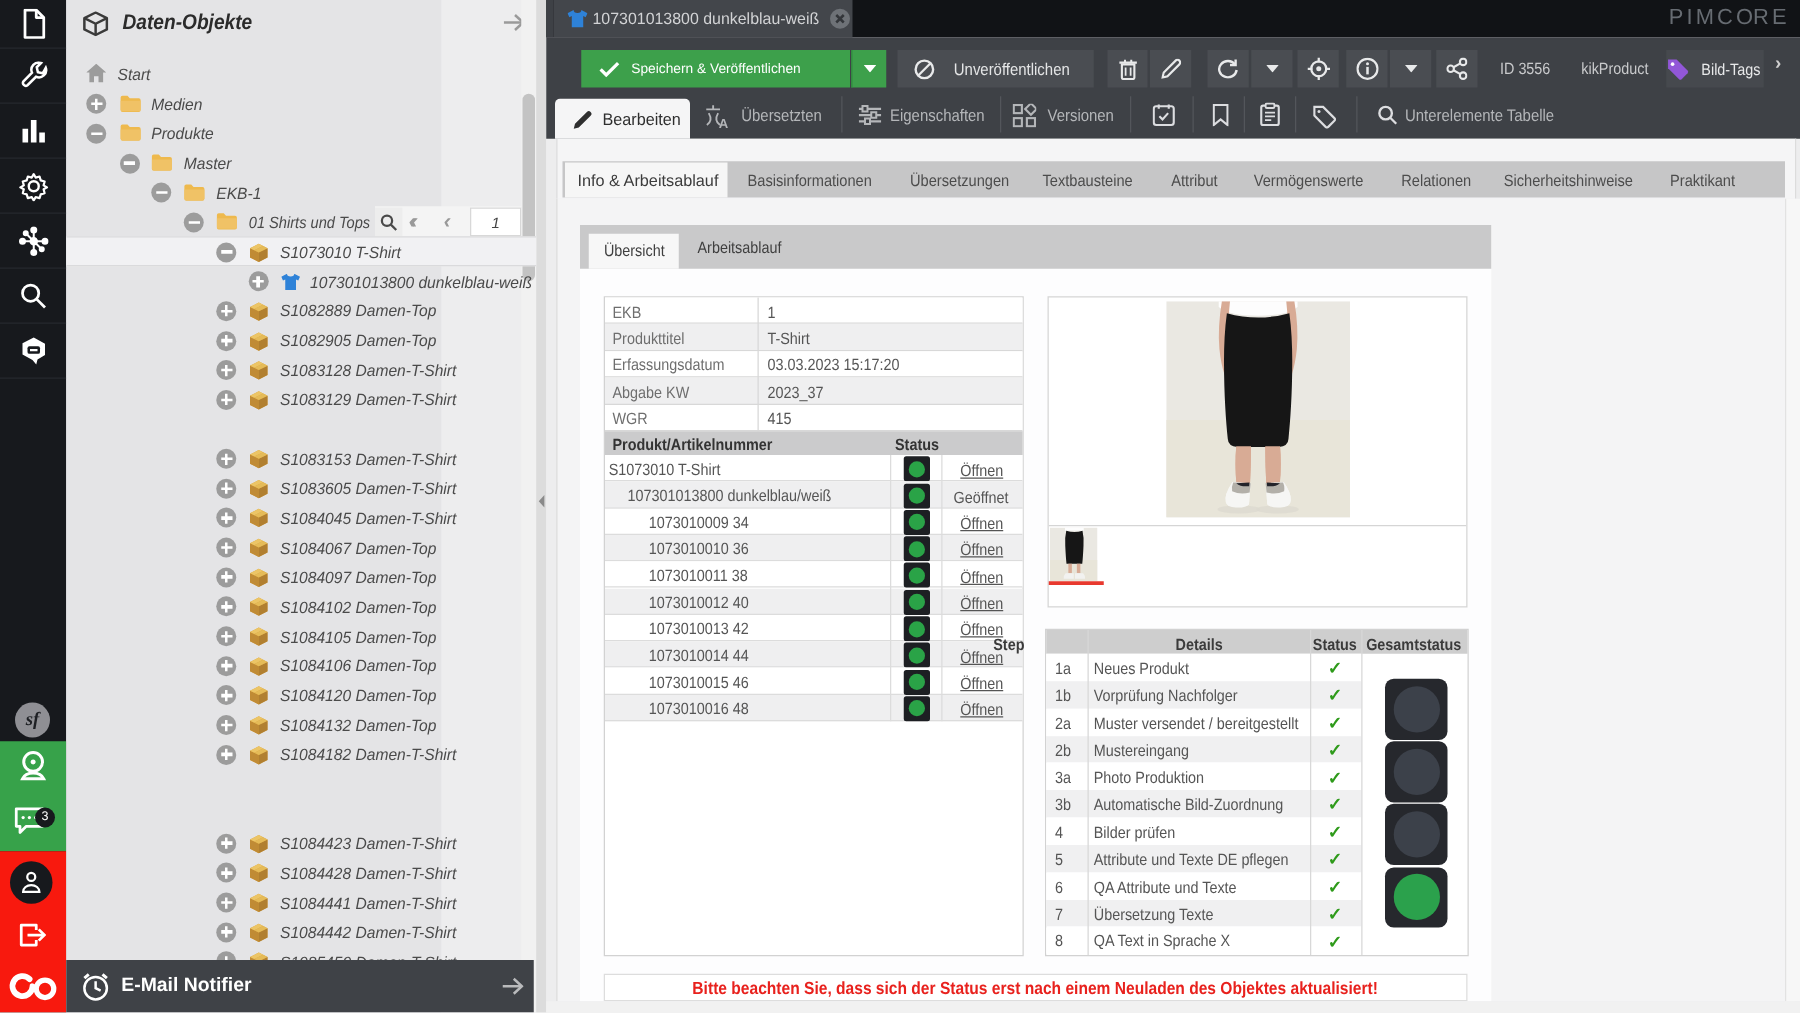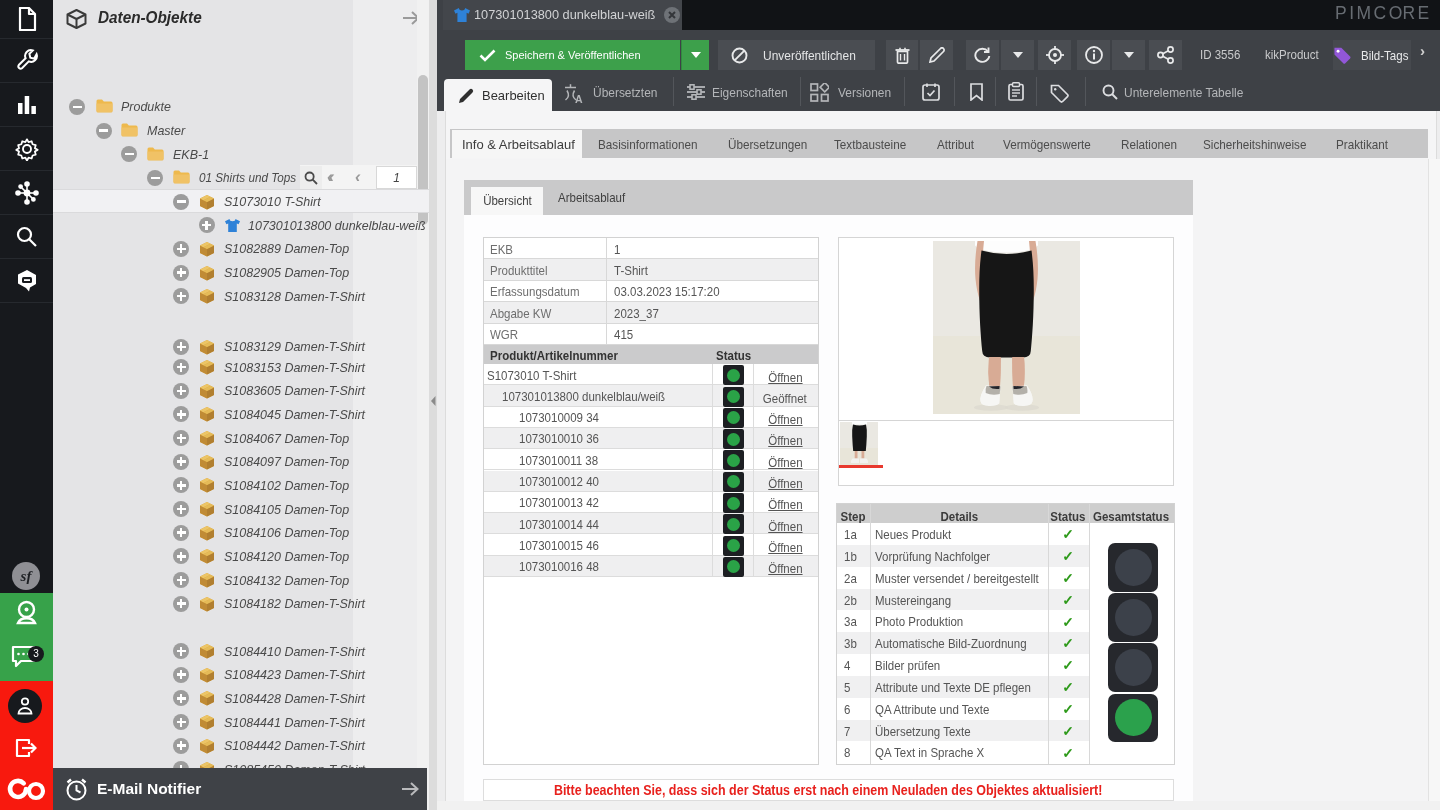--- a/index.html
+++ b/index.html
@@ -153,20 +153,34 @@
 <div id="tree">
   <svg class="abs" style="left:13px;top:9px;" width="21" height="20" viewBox="0 0 21 20">
       <path d="M10.5 1 L19.5 5.5 L19.5 14.5 L10.5 19 L1.5 14.5 L1.5 5.5 Z" fill="none" stroke="#3a3a3a" stroke-width="2" stroke-linejoin="round"></path>
       <path d="M1.5 5.5 L10.5 10 L19.5 5.5 M10.5 10 L10.5 19" fill="none" stroke="#3a3a3a" stroke-width="2" stroke-linejoin="round"></path>
     </svg>
   <h1>Daten-Objekte</h1>
   <svg class="abs" style="left:350px;top:10px;" width="17" height="16" viewBox="0 0 17 16">
       <line x1="0" y1="8" x2="15" y2="8" stroke="#9a9a9a" stroke-width="2"></line>
       <path d="M9 2 L15.5 8 L9 14" fill="none" stroke="#9a9a9a" stroke-width="2"></path>
     </svg>
+<div class="trow" style="top:48.0px;">
+  <svg class="abs" style="left:16px;top:3px;" width="16" height="15" viewBox="0 0 16 15">
+        <path d="M8 0 L16 7 H13.5 V15 H9.8 V10 H6.2 V15 H2.5 V7 H0 Z" fill="#9c9c9c"></path>
+      </svg>
+  <span class="lbl" style="left:40.7px;">Start</span>
+</div>
+<div class="trow" style="top:71.7px;">
+  <span class="pm plus" style="left:16px;"></span>
+  <svg class="abs" style="left:42.7px;top:4px;" width="17" height="14" viewBox="0 0 17 14">
+        <path d="M0.5 2 a1.5 1.5 0 0 1 1.5-1.5 h4 l1.8 2 h7.2 a1.5 1.5 0 0 1 1.5 1.5 v8 a1.5 1.5 0 0 1-1.5 1.5 h-13 a1.5 1.5 0 0 1-1.5-1.5 z" fill="#eeb94d"></path>
+        <path d="M0.5 4.5 h16 v7 a1.5 1.5 0 0 1-1.5 1.5 h-13 a1.5 1.5 0 0 1-1.5-1.5 z" fill="#f0c266"></path>
+      </svg>
+  <span class="lbl" style="left:67.7px;">Medien</span>
+</div>
 <div class="trow" style="top:95.3px;">
   <span class="pm minus" style="left:16px;"></span>
   <svg class="abs" style="left:42.7px;top:4px;" width="17" height="14" viewBox="0 0 17 14">
         <path d="M0.5 2 a1.5 1.5 0 0 1 1.5-1.5 h4 l1.8 2 h7.2 a1.5 1.5 0 0 1 1.5 1.5 v8 a1.5 1.5 0 0 1-1.5 1.5 h-13 a1.5 1.5 0 0 1-1.5-1.5 z" fill="#eeb94d"></path>
         <path d="M0.5 4.5 h16 v7 a1.5 1.5 0 0 1-1.5 1.5 h-13 a1.5 1.5 0 0 1-1.5-1.5 z" fill="#f0c266"></path>
       </svg>
   <span class="lbl" style="left:67.7px;">Produkte</span>
 </div>
 <div class="trow" style="top:119.0px;">
   <span class="pm minus" style="left:42.7px;"></span>
@@ -251,21 +265,21 @@
   <svg class="abs" style="left:145.7px;top:3.5px;" width="16" height="16" viewBox="0 0 16 16">
         <path d="M1 4.5 L8 1 L15 4.5 L15 12 L8 15.5 L1 12 Z" fill="#d8a23f"></path>
         <path d="M1 4.5 L8 8 L8 15.5 L1 12 Z" fill="#c08b35"></path>
         <path d="M8 8 L15 4.5 L15 12 L8 15.5 Z" fill="#b17f30"></path>
         <path d="M1 4.5 L8 1 L11.5 2.75 L4.5 6.25 Z" fill="#ecc566"></path>
         <path d="M8 8 L15 4.5 L11.5 6.25 L8 8 Z" fill="#dcb254"></path>
         <path d="M4.5 6.25 L11.5 2.75 L15 4.5 L8 8 Z" fill="#e5bb58"></path>
       </svg>
   <span class="lbl" style="left:170.7px;">S1083128 Damen-T-Shirt</span>
 </div>
-<div class="trow" style="top:308.3px;margin-top:27px;">
+<div class="trow" style="top:308.3px;">
   <span class="pm plus" style="left:120px;"></span>
   <svg class="abs" style="left:145.7px;top:3.5px;" width="16" height="16" viewBox="0 0 16 16">
         <path d="M1 4.5 L8 1 L15 4.5 L15 12 L8 15.5 L1 12 Z" fill="#d8a23f"></path>
         <path d="M1 4.5 L8 8 L8 15.5 L1 12 Z" fill="#c08b35"></path>
         <path d="M8 8 L15 4.5 L15 12 L8 15.5 Z" fill="#b17f30"></path>
         <path d="M1 4.5 L8 1 L11.5 2.75 L4.5 6.25 Z" fill="#ecc566"></path>
         <path d="M8 8 L15 4.5 L11.5 6.25 L8 8 Z" fill="#dcb254"></path>
         <path d="M4.5 6.25 L11.5 2.75 L15 4.5 L8 8 Z" fill="#e5bb58"></path>
       </svg>
   <span class="lbl" style="left:170.7px;">S1083129 Damen-T-Shirt</span>
@@ -394,32 +408,20 @@
   <span class="pm plus" style="left:120px;"></span>
   <svg class="abs" style="left:145.7px;top:3.5px;" width="16" height="16" viewBox="0 0 16 16">
         <path d="M1 4.5 L8 1 L15 4.5 L15 12 L8 15.5 L1 12 Z" fill="#d8a23f"></path>
         <path d="M1 4.5 L8 8 L8 15.5 L1 12 Z" fill="#c08b35"></path>
         <path d="M8 8 L15 4.5 L15 12 L8 15.5 Z" fill="#b17f30"></path>
         <path d="M1 4.5 L8 1 L11.5 2.75 L4.5 6.25 Z" fill="#ecc566"></path>
         <path d="M8 8 L15 4.5 L11.5 6.25 L8 8 Z" fill="#dcb254"></path>
         <path d="M4.5 6.25 L11.5 2.75 L15 4.5 L8 8 Z" fill="#e5bb58"></path>
       </svg>
   <span class="lbl" style="left:170.7px;">S1084182 Damen-T-Shirt</span>
-</div>
-<div class="trow" style="top:639.5px;">
-  <span class="pm plus" style="left:120px;"></span>
-  <svg class="abs" style="left:145.7px;top:3.5px;" width="16" height="16" viewBox="0 0 16 16">
-        <path d="M1 4.5 L8 1 L15 4.5 L15 12 L8 15.5 L1 12 Z" fill="#d8a23f"></path>
-        <path d="M1 4.5 L8 8 L8 15.5 L1 12 Z" fill="#c08b35"></path>
-        <path d="M8 8 L15 4.5 L15 12 L8 15.5 Z" fill="#b17f30"></path>
-        <path d="M1 4.5 L8 1 L11.5 2.75 L4.5 6.25 Z" fill="#ecc566"></path>
-        <path d="M8 8 L15 4.5 L11.5 6.25 L8 8 Z" fill="#dcb254"></path>
-        <path d="M4.5 6.25 L11.5 2.75 L15 4.5 L8 8 Z" fill="#e5bb58"></path>
-      </svg>
-  <span class="lbl" style="left:170.7px;">S1084410 Damen-T-Shirt</span>
 </div>
 <div class="trow" style="top:663.2px;">
   <span class="pm plus" style="left:120px;"></span>
   <svg class="abs" style="left:145.7px;top:3.5px;" width="16" height="16" viewBox="0 0 16 16">
         <path d="M1 4.5 L8 1 L15 4.5 L15 12 L8 15.5 L1 12 Z" fill="#d8a23f"></path>
         <path d="M1 4.5 L8 8 L8 15.5 L1 12 Z" fill="#c08b35"></path>
         <path d="M8 8 L15 4.5 L15 12 L8 15.5 Z" fill="#b17f30"></path>
         <path d="M1 4.5 L8 1 L11.5 2.75 L4.5 6.25 Z" fill="#ecc566"></path>
         <path d="M8 8 L15 4.5 L11.5 6.25 L8 8 Z" fill="#dcb254"></path>
         <path d="M4.5 6.25 L11.5 2.75 L15 4.5 L8 8 Z" fill="#e5bb58"></path>
@@ -814,21 +816,21 @@
 <path d="M12.5 36.5 h6.5 v4.5 h-8 q-0.5 -2.5 1.5 -4.5 z" fill="#f2f2f0"></path>
 <path d="M26.5 36.5 h-6.5 v4.5 h8 q0.5 -2.5 -1.5 -4.5 z" fill="#f2f2f0"></path>
 </svg>
 <div class="abs" style="left:0;top:227px;width:44px;height:2.5px;background:#e8392e;"></div>
 </div>
     </div>
 
     <div class="abs" style="left:372px;top:323px;width:339px;height:262px;border:1px solid #d2d2d2;background:#fff;">
       <div id="steptable" style="position:absolute;left:0;top:0;width:100%;height:100%;">
 <div class="abs" style="left:0;top:0;width:337px;height:19px;background:#cecece;"></div>
-<div class="abs" style="left:-44px;top:2.5px;width:120px;text-align:center;"><span class="cxc" style="font-size:13px;font-weight:bold;color:#3b3b3b;">Step</span></div>
+<div class="abs" style="left:-44px;top:2.5px;width:120px;"><span class="cxc" style="font-size:13px;font-weight:bold;color:#3b3b3b;">Step</span></div>
 <div class="abs" style="left:62px;top:2.5px;width:120px;text-align:center;"><span class="cxc" style="font-size:13px;font-weight:bold;color:#3b3b3b;">Details</span></div>
 <div class="abs" style="left:171px;top:2.5px;width:120px;text-align:center;"><span class="cxc" style="font-size:13px;font-weight:bold;color:#3b3b3b;">Status</span></div>
 <div class="abs" style="left:234px;top:2.5px;width:120px;text-align:center;"><span class="cxc" style="font-size:13px;font-weight:bold;color:#3b3b3b;">Gesamtstatus</span></div>
 <div class="abs" style="left:0;top:19.00px;width:252px;height:21.85px;background:#fff;"></div>
 <span class="abs cx" style="left:7px;top:22.9px;font-size:13px;color:#555;">1a</span>
 <span class="abs cx" style="left:38px;top:22.9px;font-size:13px;color:#555;">Neues Produkt</span>
 <span class="abs" style="left:224px;top:22.2px;width:14px;text-align:center;font-size:14px;font-weight:bold;color:#2e9a1a;">✓</span>
 <div class="abs" style="left:0;top:40.85px;width:252px;height:21.85px;background:#f0f0f1;"></div>
 <span class="abs cx" style="left:7px;top:44.8px;font-size:13px;color:#555;">1b</span>
 <span class="abs cx" style="left:38px;top:44.8px;font-size:13px;color:#555;">Vorprüfung Nachfolger</span>

